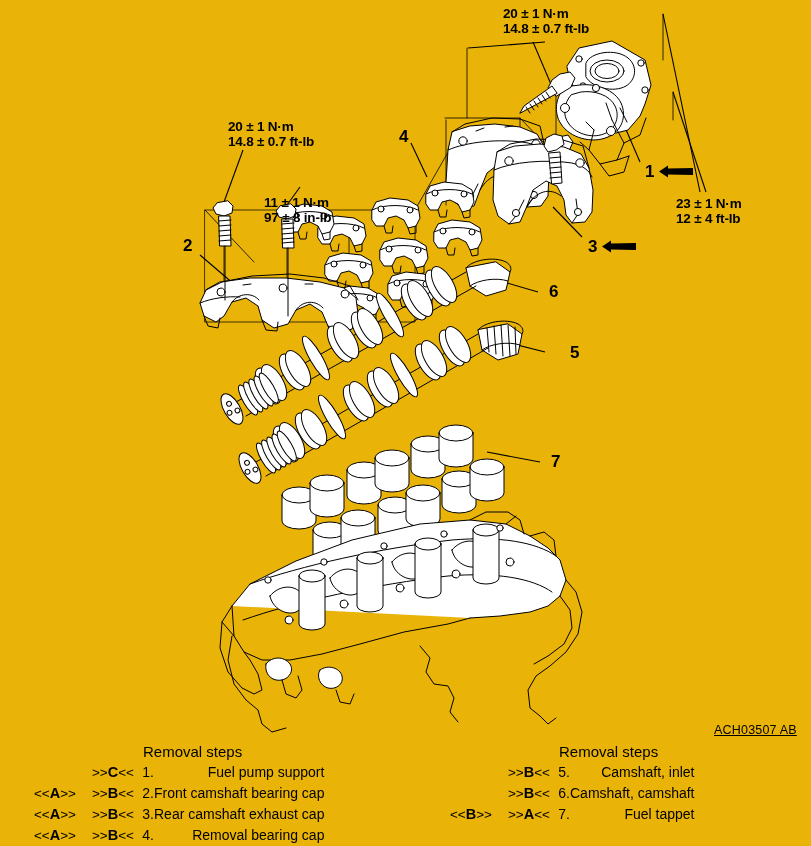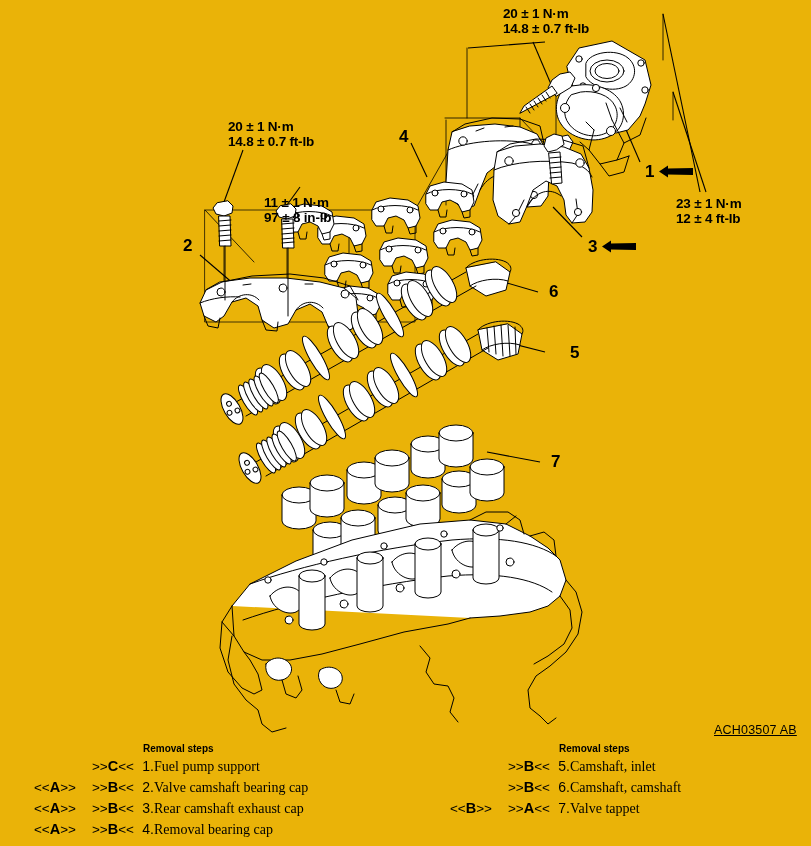--- a/index.html
+++ b/index.html
@@ -54,22 +54,22 @@
     white-space: nowrap;
     text-decoration: underline;
   }
   .steps-block {
     position: absolute;
     font-family: "Liberation Sans", sans-serif;
     font-size: 14px;
     color: #000000;
   }
   .steps-title {
-    font-weight: bold;
-    font-size: 10px;
+    font-weight: normal;
+    font-size: 15px;
     margin: 0 0 3px 4px;
     white-space: nowrap;
   }
   table.steps {
     border-collapse: collapse;
     font-size: 14px;
   }
   table.steps td {
     padding: 0 0 2px 0;
     vertical-align: top;
@@ -84,22 +84,21 @@
   td.mark-b {
     text-align: right;
     padding-right: 6px;
     font-size: 13.5px;
   }
   td.idx {
     text-align: right;
     padding-right: 6px;
   }
   td.desc {
-    text-align: left;
-    font-family: Liberation Serif, serif;
+    text-align: right;
   }
   .mk {
     font-weight: bold;
     font-size: 14.5px;
   }
   .svg-line {
     fill: none;
     stroke: #000000;
     stroke-width: 1;
     stroke-linecap: round;
@@ -707,21 +706,21 @@
         <tr>
           <td class="mark-a" style="width:68px;"></td>
           <td class="mark-b" style="width:58px;"><span>&gt;&gt;</span><span class="mk">C</span><span>&lt;&lt;</span></td>
           <td class="idx" style="width:20px;">1.</td>
           <td class="desc">Fuel pump support</td>
         </tr>
         <tr>
           <td class="mark-a"><span>&lt;&lt;</span><span class="mk">A</span><span>&gt;&gt;</span></td>
           <td class="mark-b"><span>&gt;&gt;</span><span class="mk">B</span><span>&lt;&lt;</span></td>
           <td class="idx">2.</td>
-          <td class="desc">Valve camshaft bearing cap</td>
+          <td class="desc">Front camshaft bearing cap</td>
         </tr>
         <tr>
           <td class="mark-a"><span>&lt;&lt;</span><span class="mk">A</span><span>&gt;&gt;</span></td>
           <td class="mark-b"><span>&gt;&gt;</span><span class="mk">B</span><span>&lt;&lt;</span></td>
           <td class="idx">3.</td>
           <td class="desc">Rear camshaft exhaust cap</td>
         </tr>
         <tr>
           <td class="mark-a"><span>&lt;&lt;</span><span class="mk">A</span><span>&gt;&gt;</span></td>
           <td class="mark-b"><span>&gt;&gt;</span><span class="mk">B</span><span>&lt;&lt;</span></td>
@@ -745,19 +744,19 @@
         <tr>
           <td class="mark-a"></td>
           <td class="mark-b"><span>&gt;&gt;</span><span class="mk">B</span><span>&lt;&lt;</span></td>
           <td class="idx">6.</td>
           <td class="desc">Camshaft, camshaft</td>
         </tr>
         <tr>
           <td class="mark-a"><span>&lt;&lt;</span><span class="mk">B</span><span>&gt;&gt;</span></td>
           <td class="mark-b"><span>&gt;&gt;</span><span class="mk">A</span><span>&lt;&lt;</span></td>
           <td class="idx">7.</td>
-          <td class="desc">Valve tappet</td>
+          <td class="desc">Fuel tappet</td>
         </tr>
       </tbody>
     </table>
   </div>
 
 </div>
 
 </body></html>

